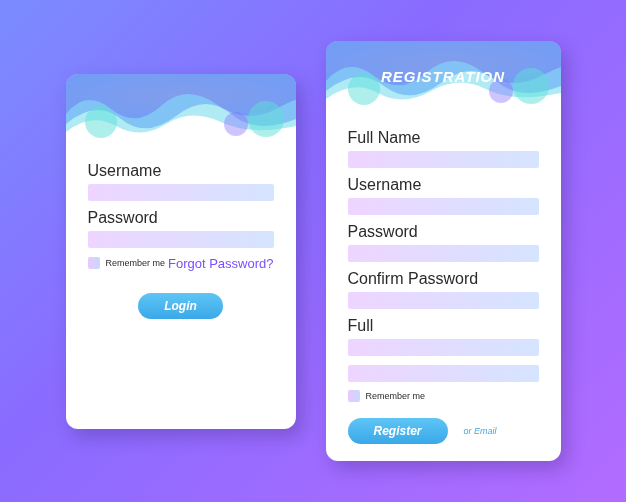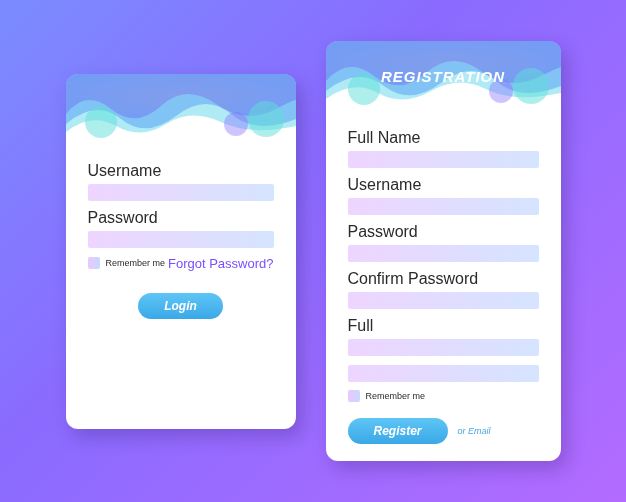--- a/index.html
+++ b/index.html
@@ -11,21 +11,21 @@
 .wave-header svg{position:absolute;top:0;left:0;width:100%;height:100%}
 .wave-header h2{position:relative;z-index:2;color:#fff;font-size:15px;font-weight:700;font-style:italic;letter-spacing:1px;text-align:center;margin-top:-8px}
 .form-body{padding:10px 22px 0}
 .field{margin-bottom:8px}
 .field label{display:block;font-size:16px;color:#2a2a2a;margin-bottom:3px}
 .field input{width:100%;height:17px;border:none;background:linear-gradient(90deg,#eed5ff 0%,#d5e4ff 100%);border-radius:2px}
 .row{display:flex;align-items:center;justify-content:space-between;font-size:9px}
 .row-left{display:flex;align-items:center;gap:6px;color:#2a2a2a}
 .check{width:12px;height:12px;background:linear-gradient(90deg,#e8c8ff,#c8d8ff);border-radius:2px;cursor:pointer;flex-shrink:0}
 .link{color:#7a4dff;font-size:13px;cursor:pointer}
-.btn-row{display:flex;align-items:center;gap:10px;margin-top:16px}
+.btn-row{display:flex;align-items:center;gap:16px;margin-top:16px}
 .btn{background:linear-gradient(180deg,#5ec5f5,#3aa8e8);color:#fff;border:none;border-radius:14px;height:26px;padding:2px 26px;font-size:12px;font-style:italic;font-weight:600;cursor:pointer}
 .login-btn-wrap{display:flex;justify-content:center;margin-top:22px}
 .cancel{color:#4aa8e0;font-size:9px;cursor:pointer;font-style:italic}
 </style>
 </head>
 <body>
 
 <div class="card login-card">
   <div class="wave-header">
     <svg viewBox="0 0 230 78" preserveAspectRatio="none">

